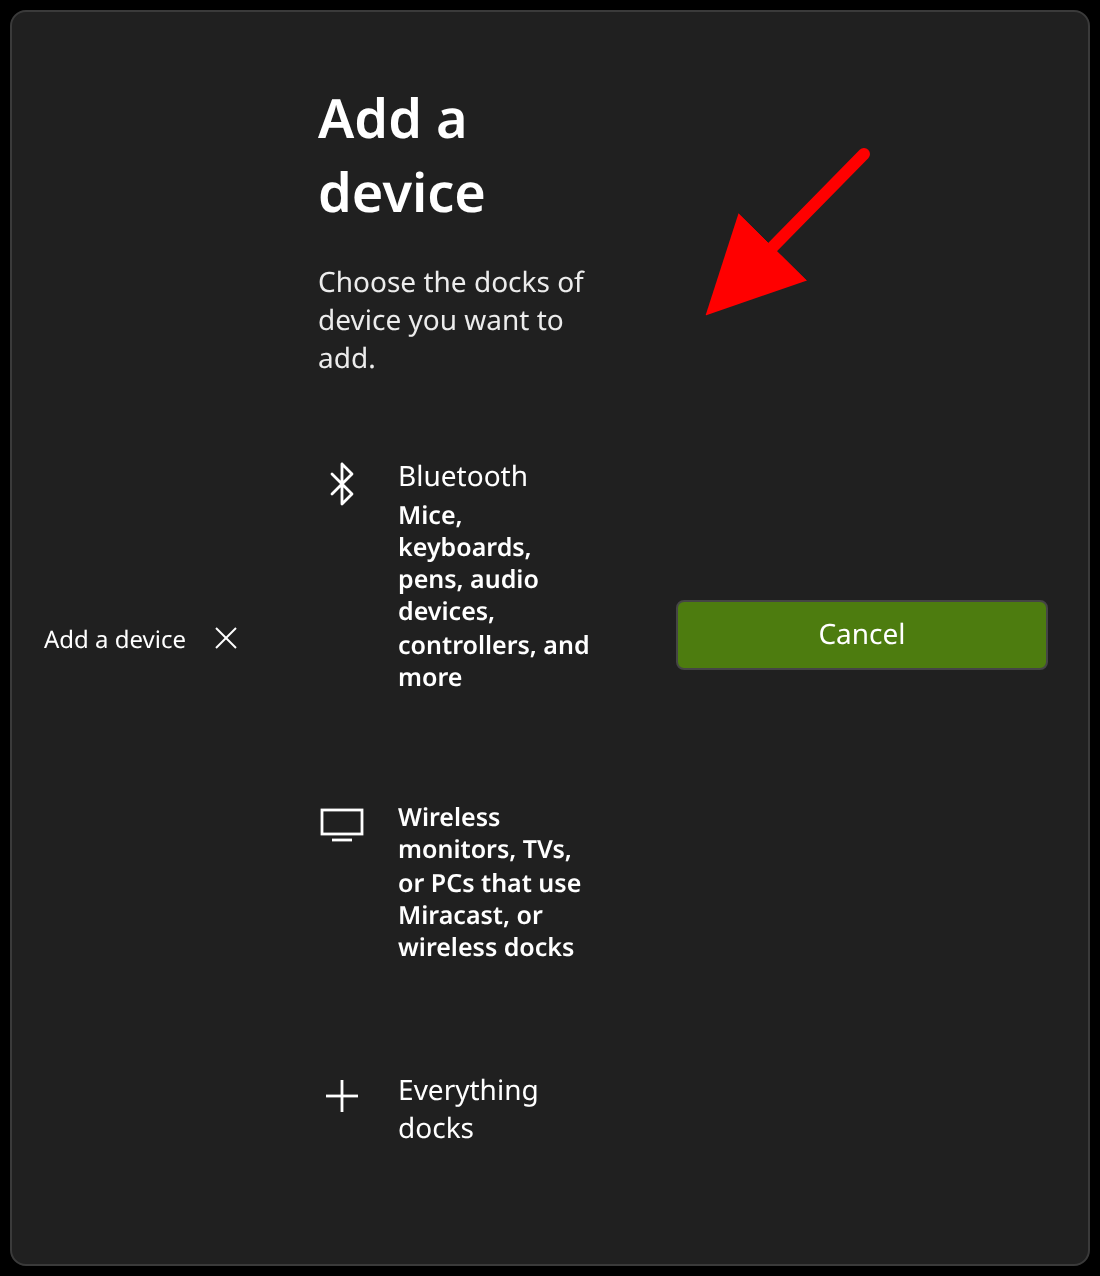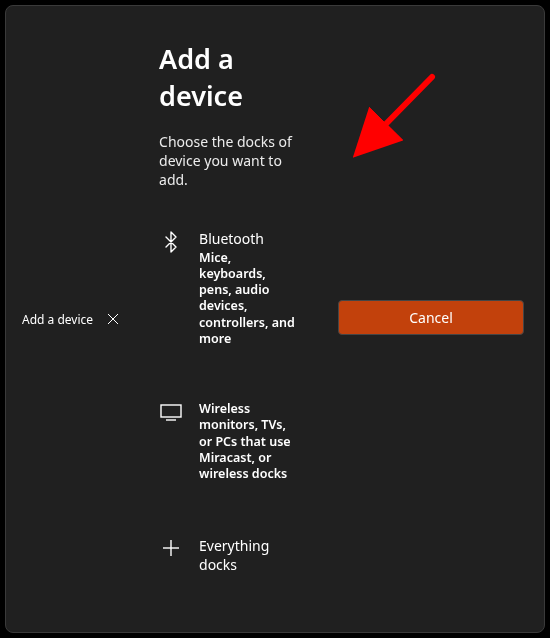--- a/index.html
+++ b/index.html
@@ -87,21 +87,21 @@
       font-weight: 600;
       color: #fff;
       line-height: 1.3;
     }
     .footer {
       padding: 14px 20px 18px;
       display: flex;
       justify-content: flex-end;
     }
     .cancel-btn {
-      background: #c2410c;
+      background: #4d7c0f;
       color: #fff;
       border: 1px solid #454545;
       border-radius: 4px;
       padding: 7px 0;
       width: 186px;
       font-size: 14px;
       font-family: inherit;
       cursor: pointer;
       text-align: center;
     }

